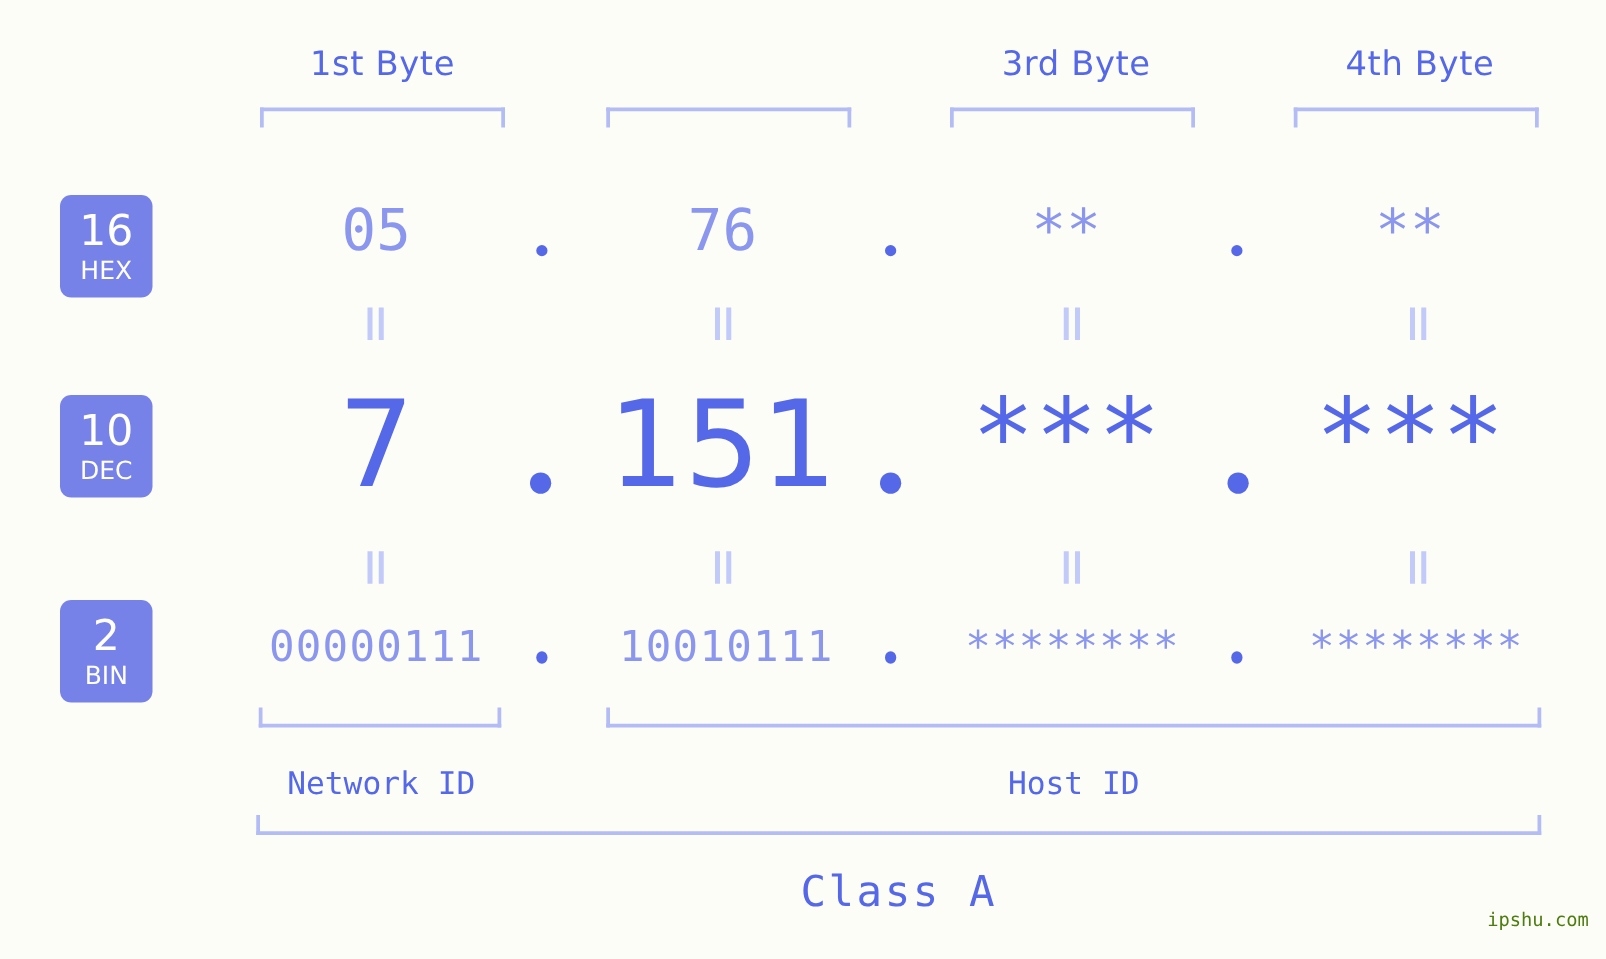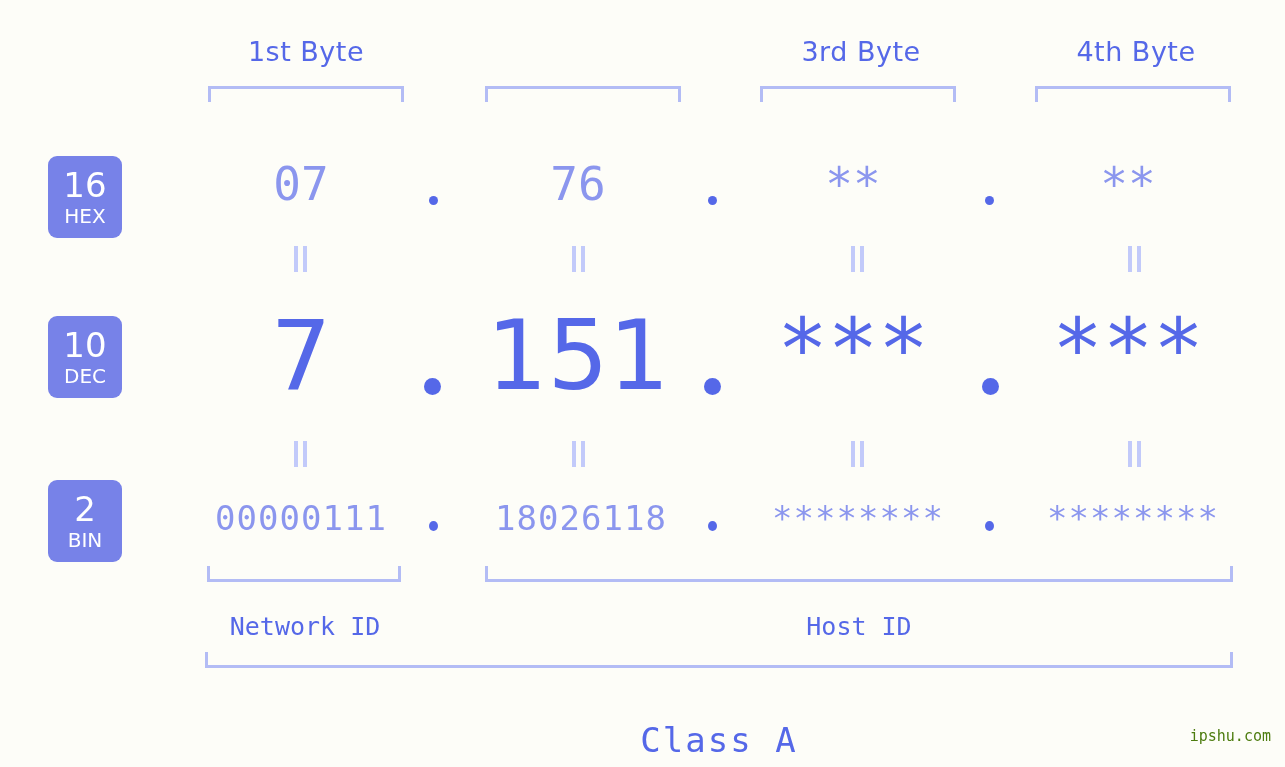--- a/index.html
+++ b/index.html
@@ -148,21 +148,20 @@
     white-space: nowrap;
   }
   .class-label {
     position: absolute;
     text-align: center;
     color: #5568e8;
     font-family: "DejaVu Sans Mono", monospace;
     font-size: 34px;
     letter-spacing: 2px;
     white-space: nowrap;
-    margin-top: 26px;
   }
 
   
   .watermark {
     position: absolute;
     right: 14px;
     bottom: 22px;
     color: #4d7c0f;
     font-family: "DejaVu Sans Mono", monospace;
     font-size: 15px;
@@ -180,21 +179,21 @@
   <div class="bracket down" style="left:208px; top:86px; width:196px;"></div>
   <div class="bracket down" style="left:485px; top:86px; width:196px;"></div>
   <div class="bracket down" style="left:760px; top:86px; width:196px;"></div>
   <div class="bracket down" style="left:1035px; top:86px; width:196px;"></div>
 
   <div class="badge" style="left:48px; top:156px;">
     <span class="num">16</span>
     <span class="lbl">HEX</span>
   </div>
   <div class="row-hex">
-    <div class="val" style="left:206px; top:157px; width:190px;">07</div>
+    <div class="val" style="left:206px; top:157px; width:190px;">05</div>
     <div class="val" style="left:483px; top:157px; width:190px;">76</div>
     <div class="val" style="left:758px; top:157px; width:190px;">**</div>
     <div class="val" style="left:1033px; top:157px; width:190px;">**</div>
   </div>
   <div class="dot small" style="left:429px; top:196px;"></div>
   <div class="dot small" style="left:708px; top:196px;"></div>
   <div class="dot small" style="left:985px; top:196px;"></div>
 
   <div class="eq" style="left:292px; top:246px;">
       <i class="a"></i>
@@ -243,21 +242,21 @@
       <i class="a"></i>
       <i class="b"></i>
     </div>
 
   <div class="badge" style="left:48px; top:480px;">
     <span class="num">2</span>
     <span class="lbl">BIN</span>
   </div>
   <div class="row-bin">
     <div class="val" style="left:186px; top:498px; width:230px;">00000111</div>
-    <div class="val" style="left:466px; top:498px; width:230px;">18026118</div>
+    <div class="val" style="left:466px; top:498px; width:230px;">10010111</div>
     <div class="val" style="left:743px; top:498px; width:230px;">********</div>
     <div class="val" style="left:1018px; top:498px; width:230px;">********</div>
   </div>
   <div class="dot bin" style="left:429px; top:521px;"></div>
   <div class="dot bin" style="left:708px; top:521px;"></div>
   <div class="dot bin" style="left:985px; top:521px;"></div>
 
   <div class="bracket up" style="left:207px; top:566px; width:194px;"></div>
   <div class="bracket up" style="left:485px; top:566px; width:748px;"></div>
 

